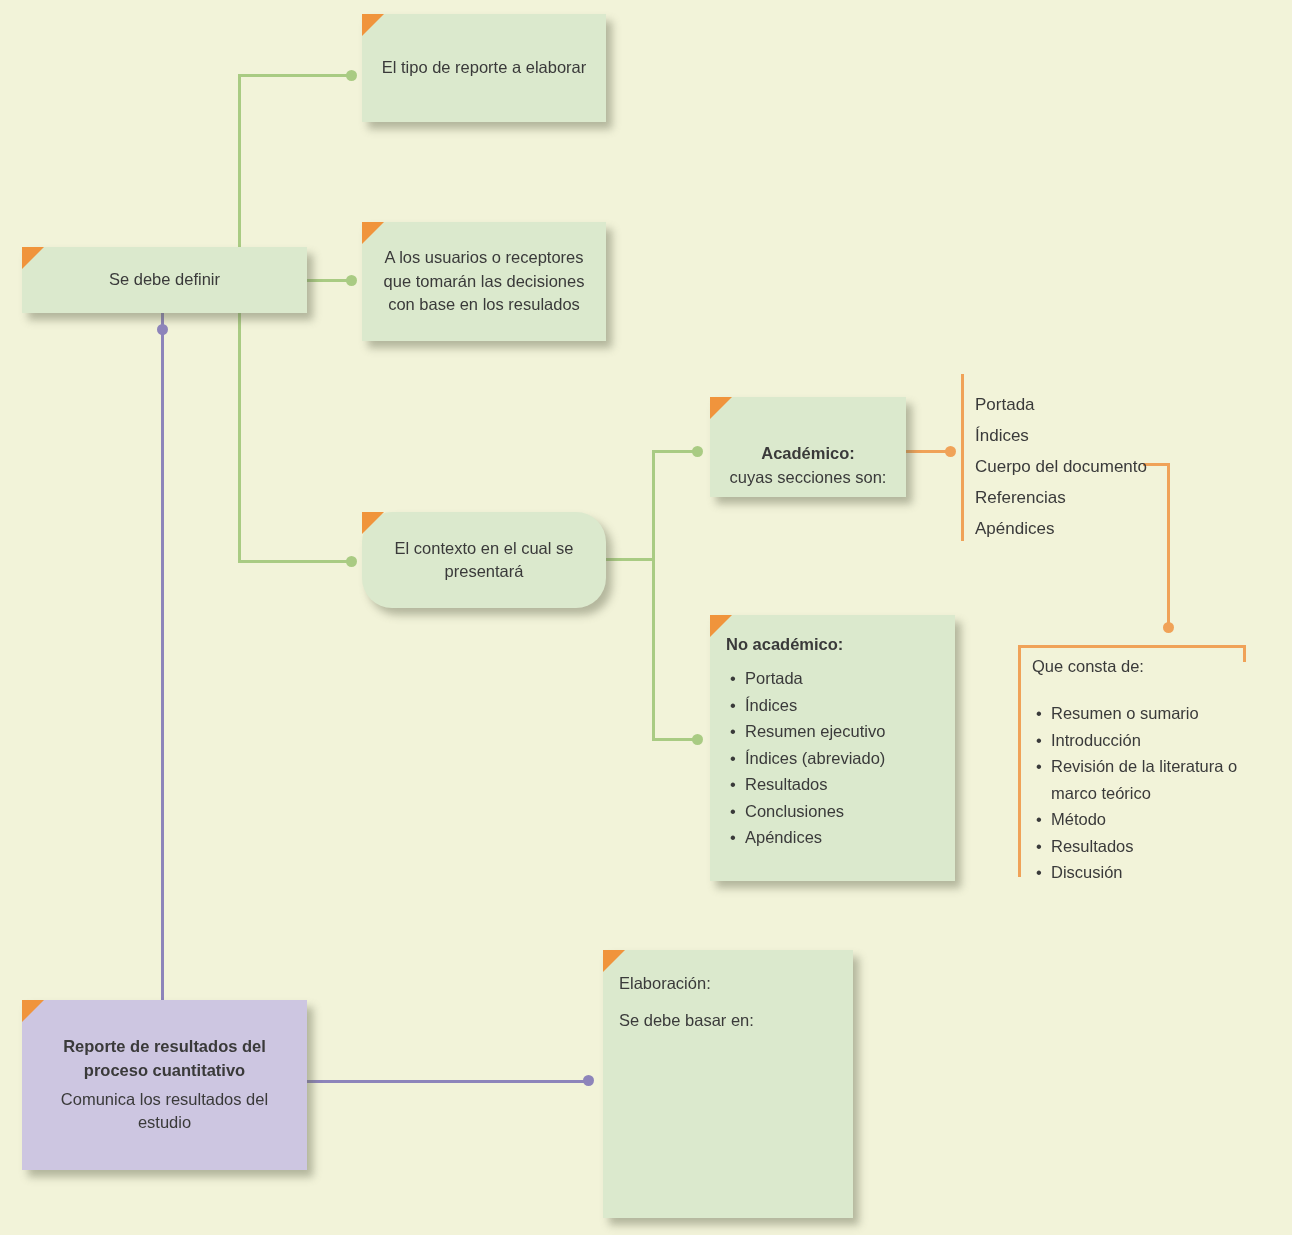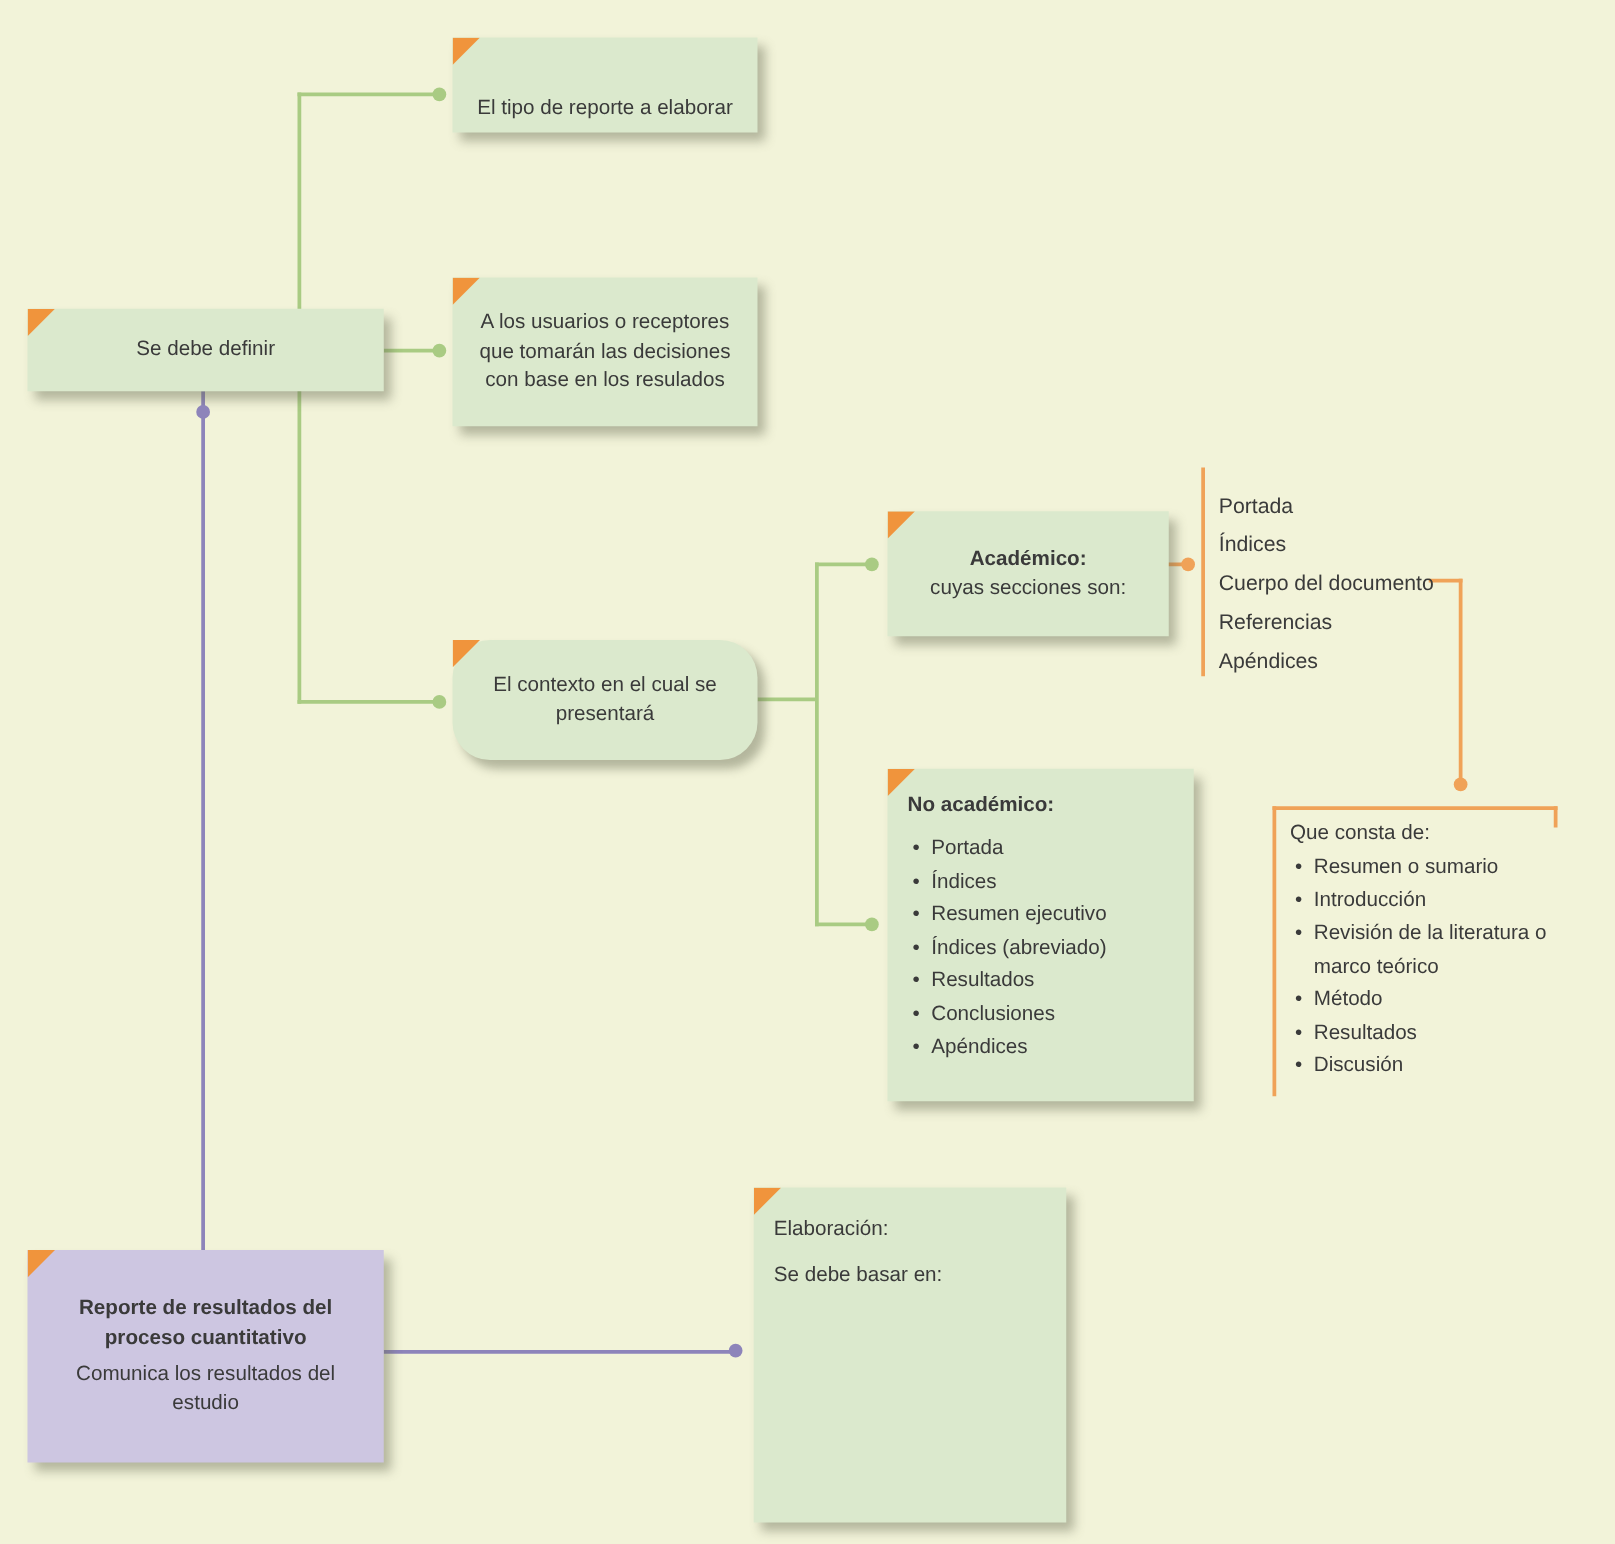--- a/index.html
+++ b/index.html
@@ -70,36 +70,36 @@
   <div class="dot purple-dot" style="left:157px;top:324px;"></div>
   <div class="dot purple-dot" style="left:583px;top:1075px;"></div>
   <div class="dot orange-dot" style="left:945px;top:446px;"></div>
   <div class="dot orange-dot" style="left:1163px;top:622px;"></div>
 
   <div class="box centered" style="left:22px;top:247px;width:285px;height:66px;">
     <span class="corner"></span>
     <div>Se debe definir</div>
   </div>
 
-  <div class="box centered" style="left:362px;top:30px;width:244px;height:76px;justify-content:flex-end;">
+  <div class="box centered" style="left:362px;top:14px;width:244px;height:108px;">
     <span class="corner"></span>
     <div>El tipo de reporte a elaborar</div>
   </div>
 
   <div class="box centered" style="left:362px;top:222px;width:244px;height:119px;">
     <span class="corner"></span>
     <div>A los usuarios o receptores que tomarán las decisiones con base en los resulados</div>
   </div>
 
   <div class="box centered" style="left:362px;top:512px;width:244px;height:96px;border-radius:30px;">
     <span class="corner"></span>
     <div>El contexto en el cual se presentará</div>
   </div>
 
-  <div class="box centered" style="left:710px;top:409px;width:225px;height:100px;">
+  <div class="box centered" style="left:710px;top:397px;width:196px;height:100px;justify-content:flex-end;">
     <span class="corner"></span>
     <div class="bold">Académico:</div>
     <div>cuyas secciones son:</div>
   </div>
 
   <div class="free-text plain-list" style="left:975px;top:389px;width:210px;font-size:17px;">
     <div>Portada</div>
     <div>Índices</div>
     <div>Cuerpo del documento</div>
     <div>Referencias</div>
@@ -114,21 +114,21 @@
       <li>Índices</li>
       <li>Resumen ejecutivo</li>
       <li>Índices (abreviado)</li>
       <li>Resultados</li>
       <li>Conclusiones</li>
       <li>Apéndices</li>
     </ul>
   </div>
 
   <div class="free-text" style="left:1032px;top:657px;width:214px;font-size:16.5px;">
-    <div style="margin-bottom:4px;">Que consta de:</div>
+    <div style="margin-bottom:24px;">Que consta de:</div>
     <ul class="bullets">
       <li>Resumen o sumario</li>
       <li>Introducción</li>
       <li>Revisión de la literatura o marco teórico</li>
       <li>Método</li>
       <li>Resultados</li>
       <li>Discusión</li>
     </ul>
   </div>
 

